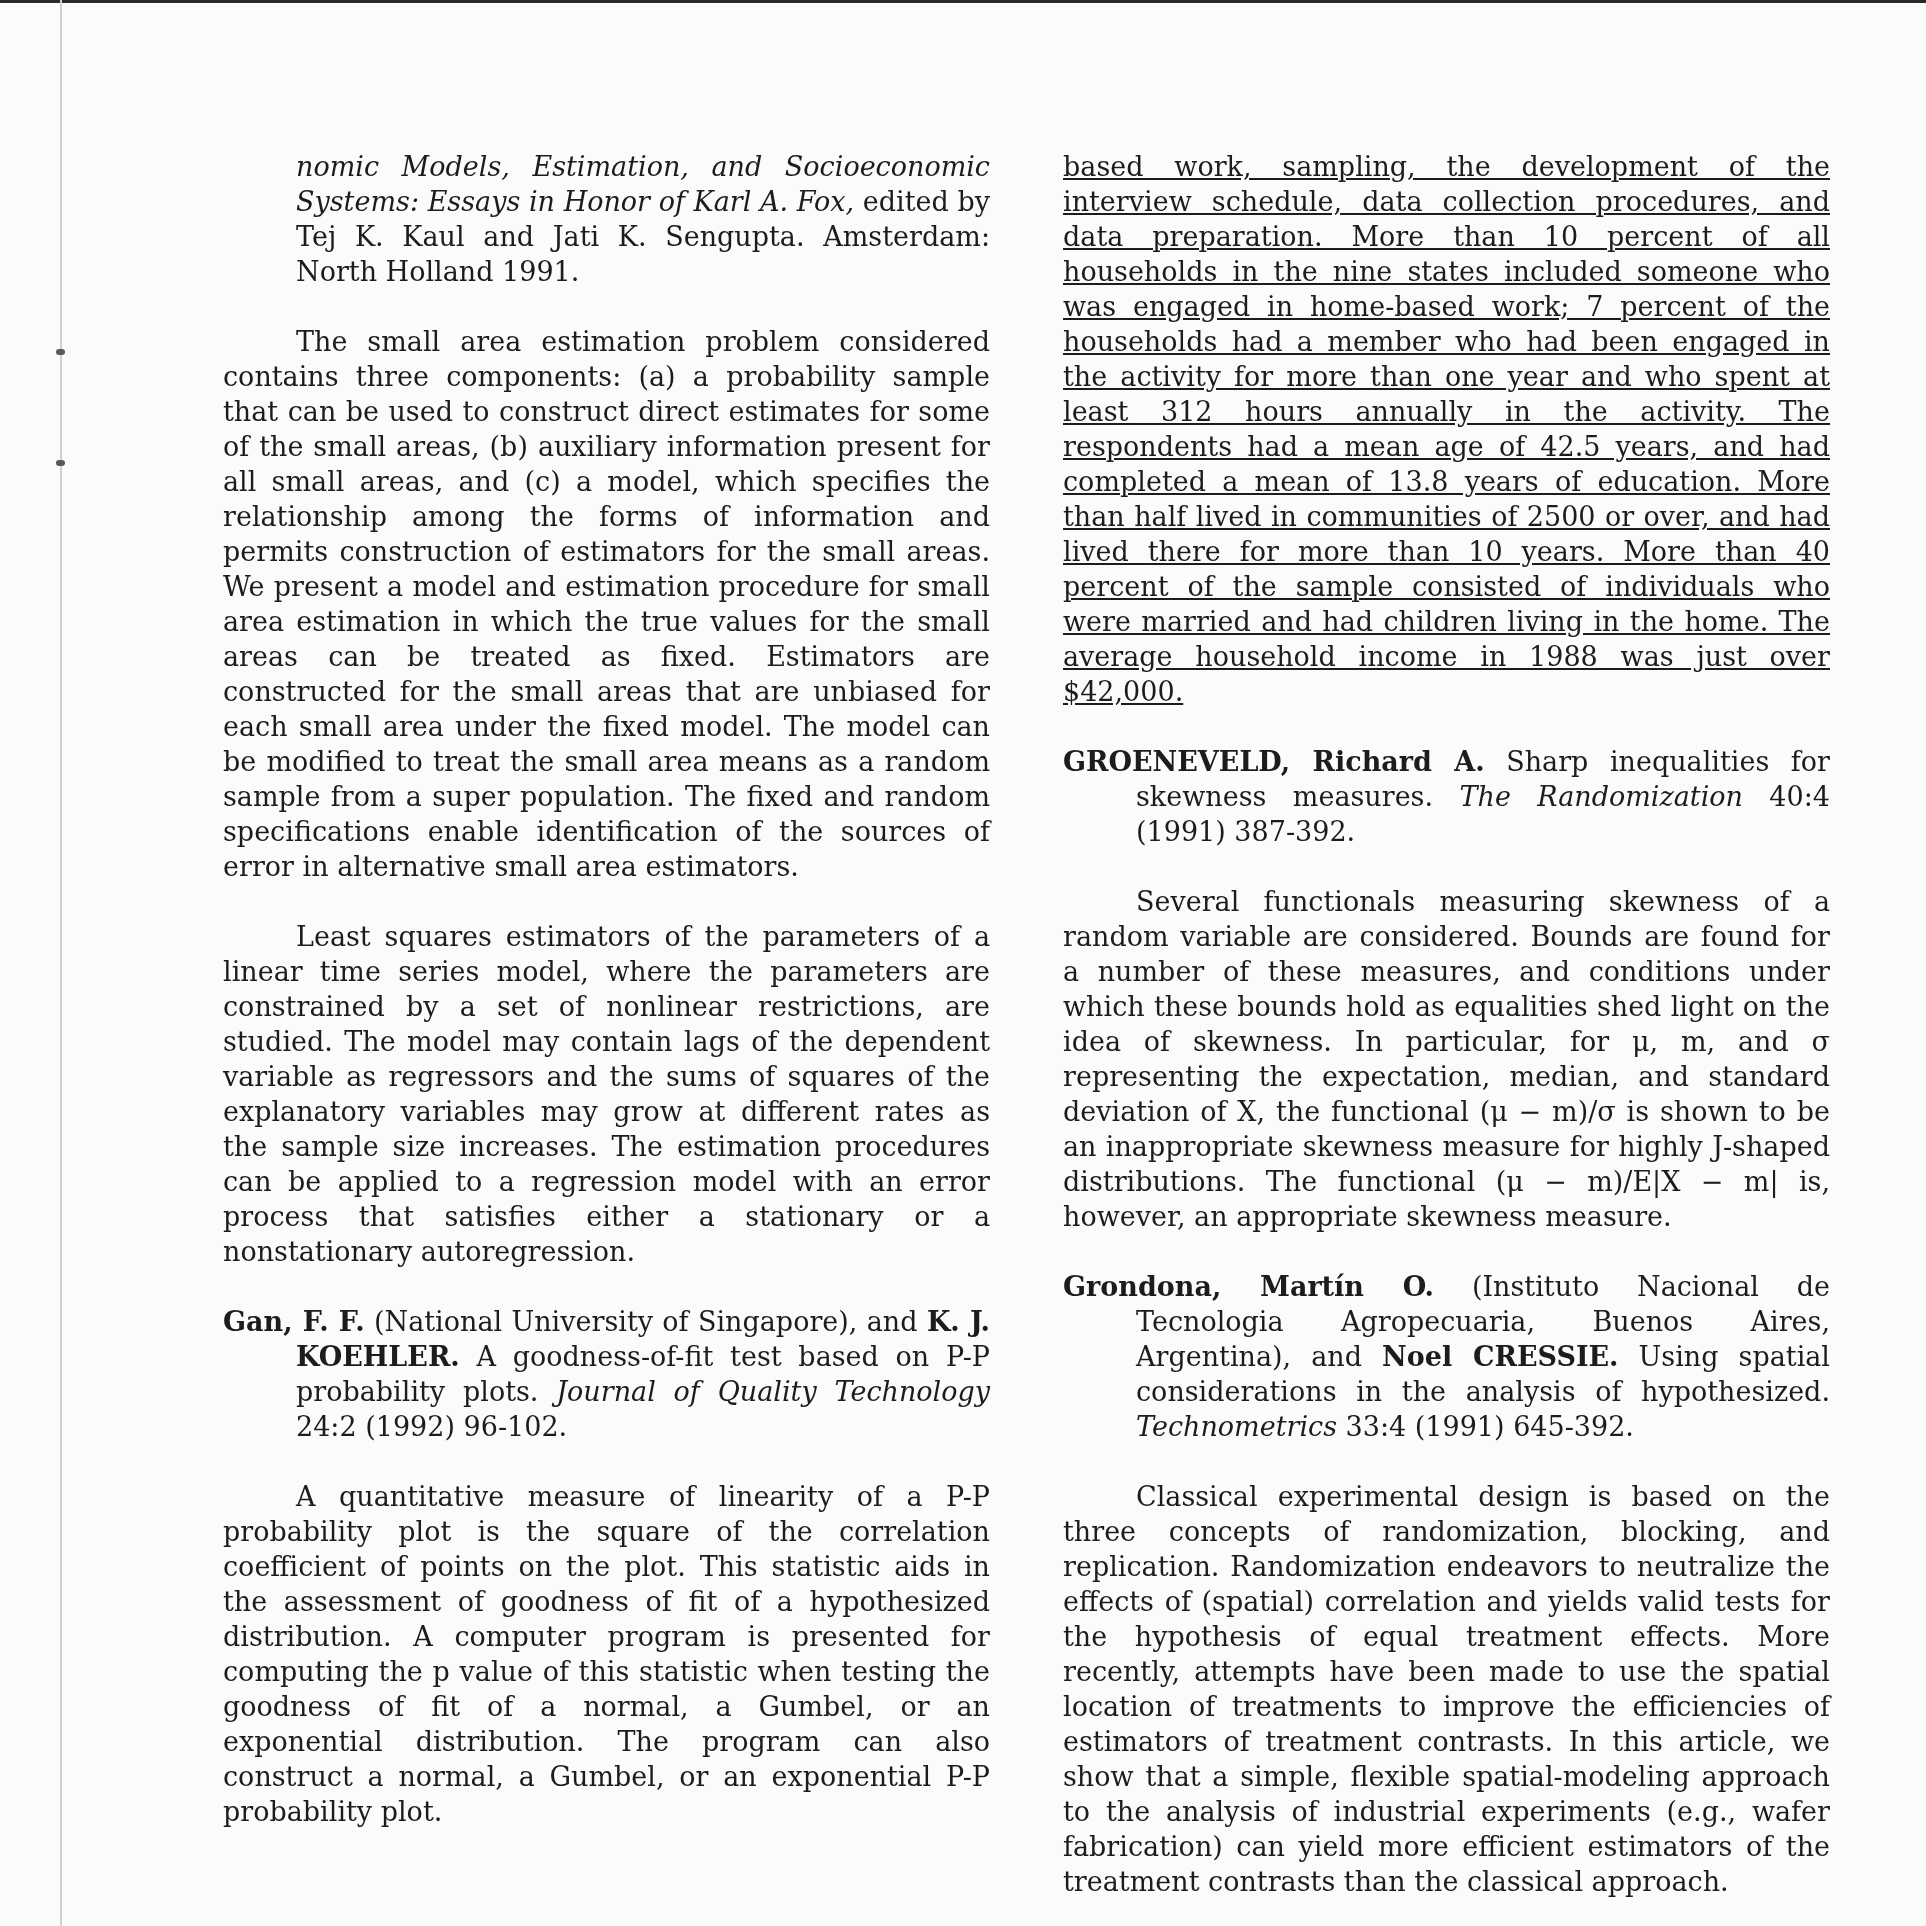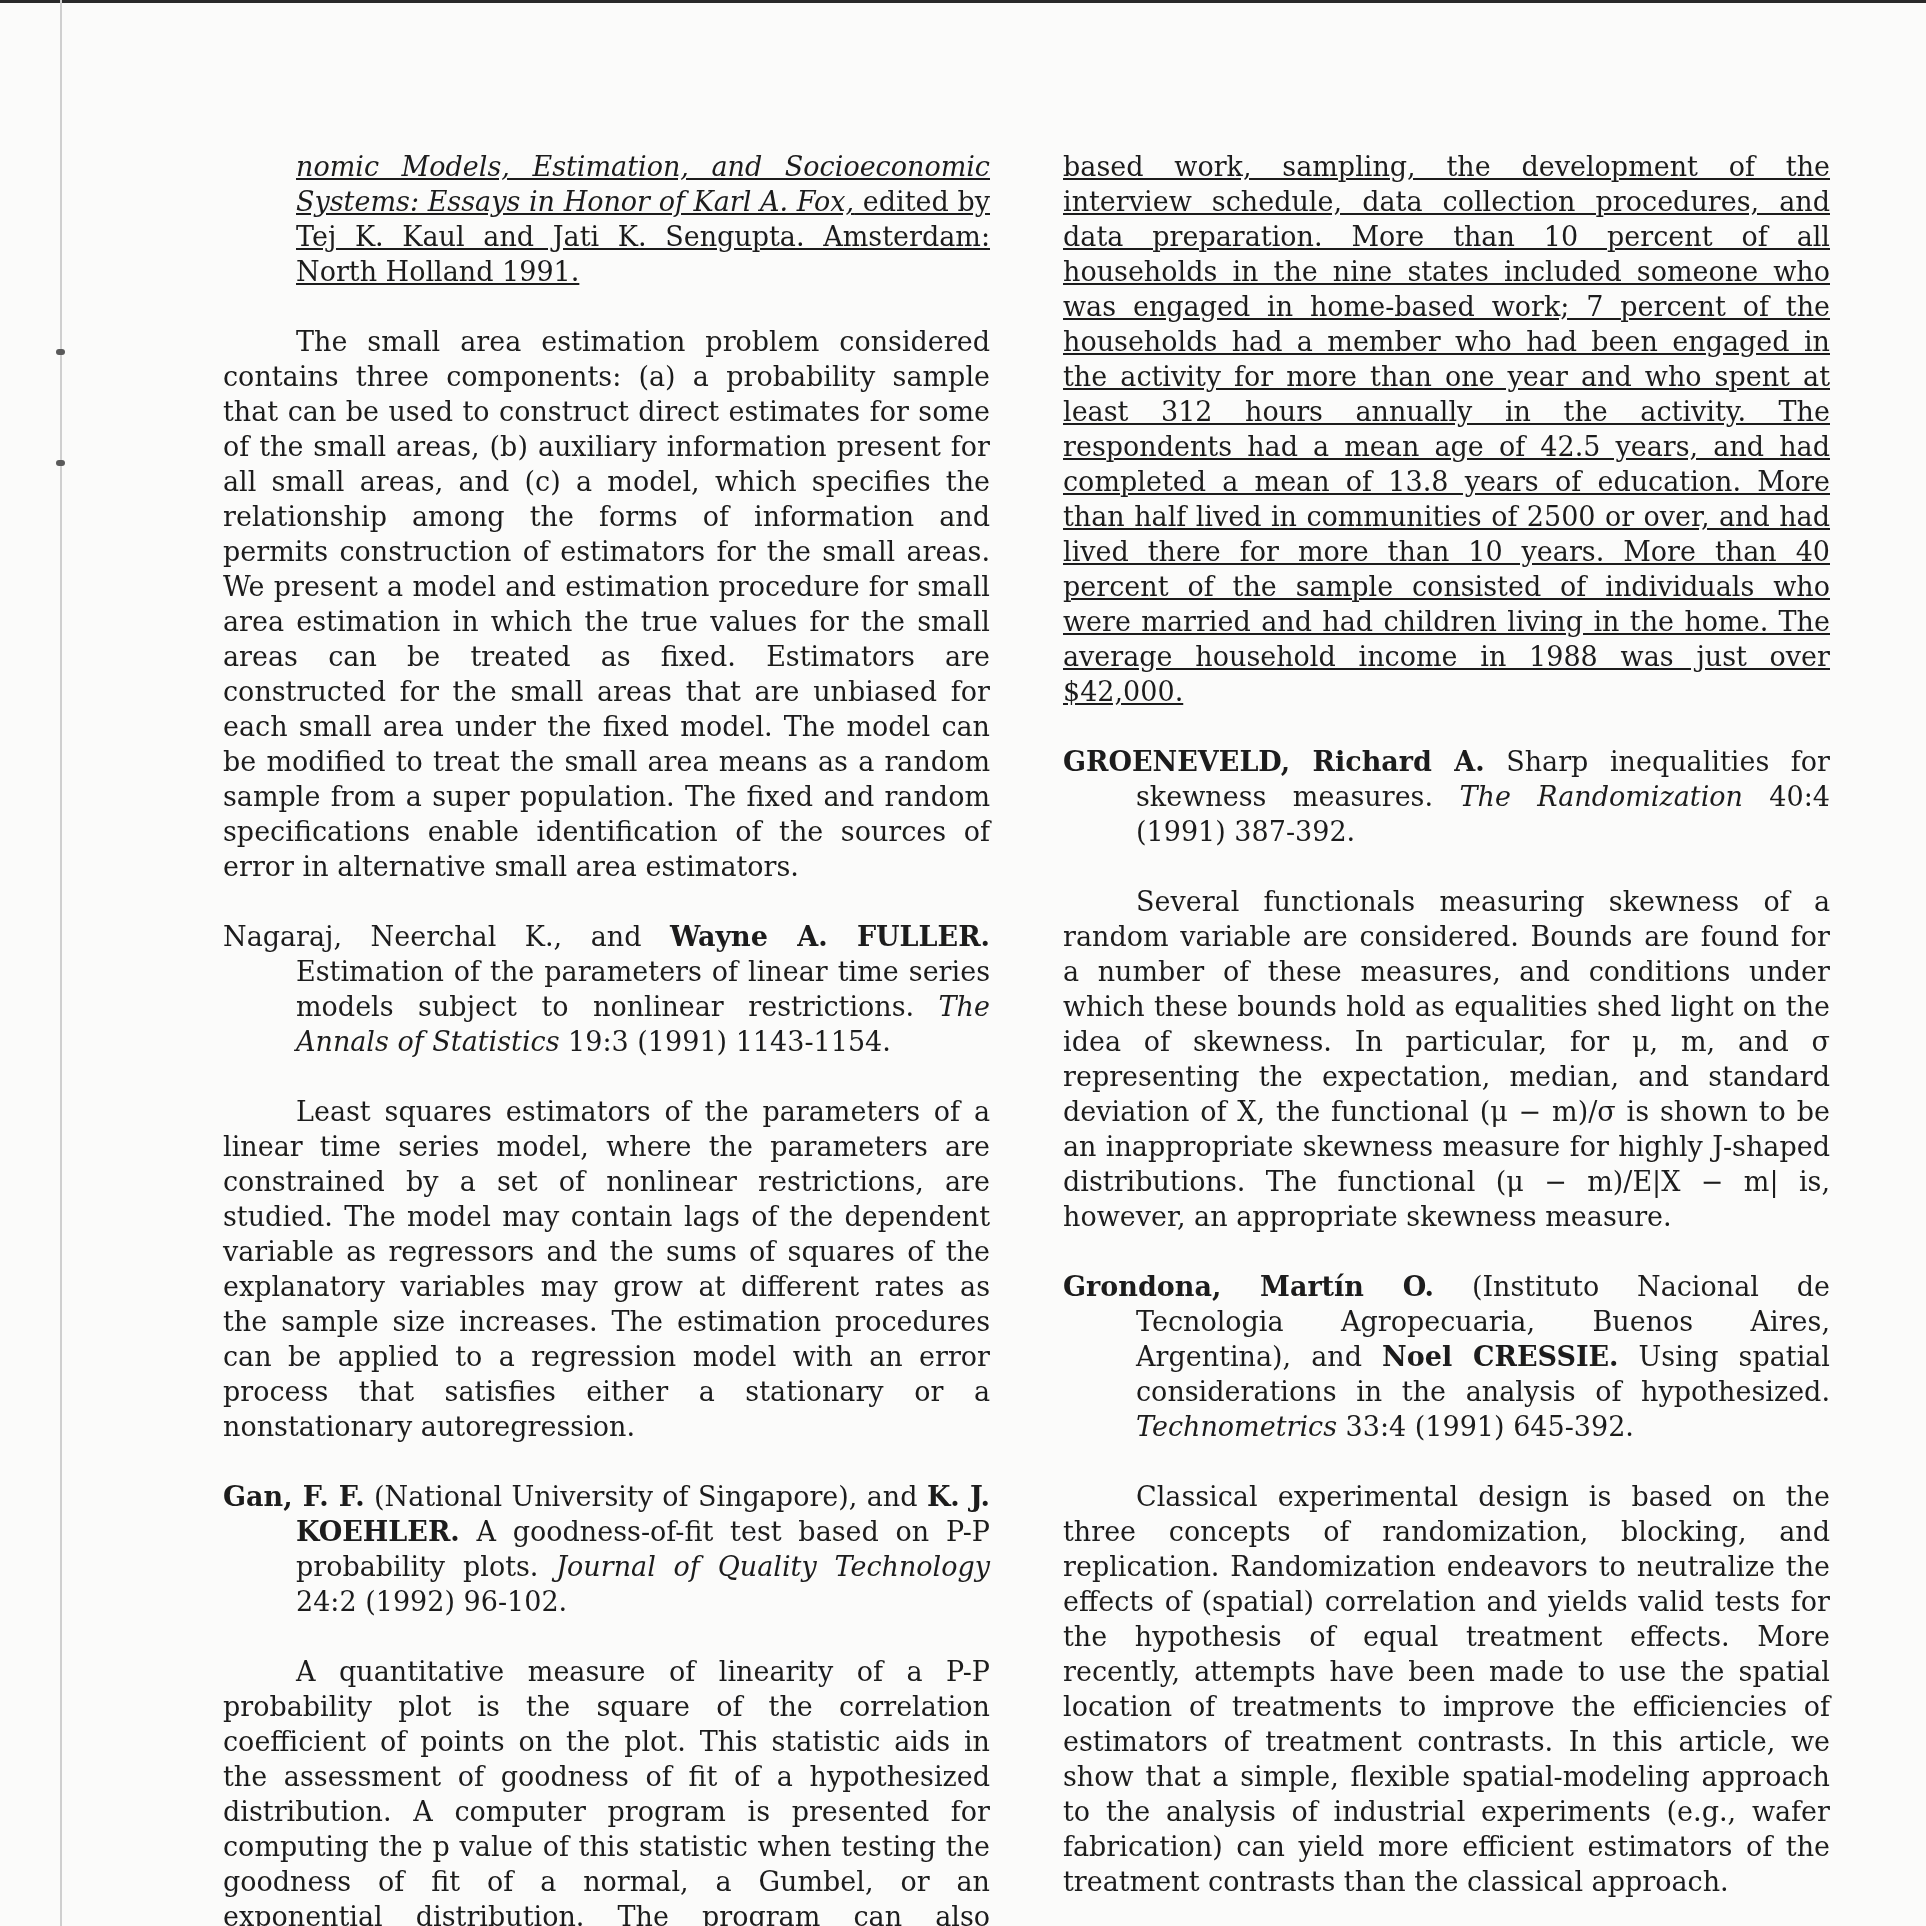--- a/index.html
+++ b/index.html
@@ -15,39 +15,38 @@
     .column {
       position: absolute; top: 149px; width: 767px;
       font-size: 27px; line-height: 35px;
       text-align: justify; hyphens: manual;
     }
     .col-left { left: 223px; }
     .col-right { left: 1063px; }
     .para { margin: 0 0 35px 0; text-indent: 73px; }
     .para.cont { text-indent: 0; text-decoration: underline; }
     .citation { margin: 0 0 35px 0; padding-left: 73px; text-indent: -73px; }
-    .citation-cont { margin: 0 0 35px 0; padding-left: 73px; text-decoration: underline; }
+    .citation-cont { margin: 0 0 35px 0; padding-left: 73px; }
     .b { font-weight: bold; }
     .i { font-style: italic; }
   </style>
 </head>
 <body>
 
 <div class="top-edge"></div>
 <div class="binding-line"></div>
 <div class="staple" style="top:349px"></div>
 <div class="staple" style="top:460px"></div>
 
 <div class="column col-left">
 
   <p class="citation-cont"><span class="i">nomic Models, Estimation, and Socioeconomic Systems: Essays in Honor of Karl A. Fox,</span><span> edited by Tej K. Kaul and Jati K. Sengupta. Amsterdam: North Holland 1991.</span></p>
 
   <p class="para">The small area estimation problem considered contains three components: (a) a probability sample that can be used to construct direct estimates for some of the small areas, (b) auxiliary information present for all small areas, and (c) a model, which specifies the relationship among the forms of information and permits construction of estimators for the small areas. We present a model and estimation procedure for small area estimation in which the true values for the small areas can be treated as fixed. Estimators are constructed for the small areas that are unbiased for each small area under the fixed model. The model can be modified to treat the small area means as a random sample from a super population. The fixed and random specifications enable identification of the sources of error in alternative small area estimators.</p>
 
-  <p class="citation"><span>Nagaraj, Neerchal K., and </span><span class="b">Wayne A. FULLER.</span><span> Estimation of the parameters of linear time series models subject to nonlinear restrictions. </span><span class="i">The Annals of Statistics</span><span> 19:3 (1991) 1143-1154.</span></p>
   <p class="para">Least squares estimators of the parameters of a linear time series model, where the parameters are constrained by a set of nonlinear restrictions, are studied. The model may contain lags of the dependent variable as regressors and the sums of squares of the explanatory variables may grow at different rates as the sample size increases. The estimation procedures can be applied to a regression model with an error process that satisfies either a stationary or a nonstationary autoregression.</p>
 
   <p class="citation"><span class="b">Gan, F. F.</span><span> (National University of Singapore), and </span><span class="b">K. J. KOEHLER.</span><span> A goodness-of-fit test based on P-P probability plots. </span><span class="i">Journal of Quality Technology</span><span> 24:2 (1992) 96-102.</span></p>
   <p class="para">A quantitative measure of linearity of a P-P probability plot is the square of the correlation coefficient of points on the plot. This statistic aids in the assessment of goodness of fit of a hypothesized distribution. A computer program is presented for computing the p value of this statistic when testing the goodness of fit of a normal, a Gumbel, or an exponential distribution. The program can also construct a normal, a Gumbel, or an exponential P-P probability plot.</p>
 
 </div>
 
 <div class="column col-right">
 
   <p class="para cont">based work, sampling, the development of the interview schedule, data collection procedures, and data preparation. More than 10 percent of all households in the nine states included someone who was engaged in home-based work; 7 percent of the households had a member who had been engaged in the activity for more than one year and who spent at least 312 hours annually in the activity. The respondents had a mean age of 42.5 years, and had completed a mean of 13.8 years of education. More than half lived in communities of 2500 or over, and had lived there for more than 10 years. More than 40 percent of the sample consisted of individuals who were married and had children living in the home. The average household income in 1988 was just over $42,000.</p>

